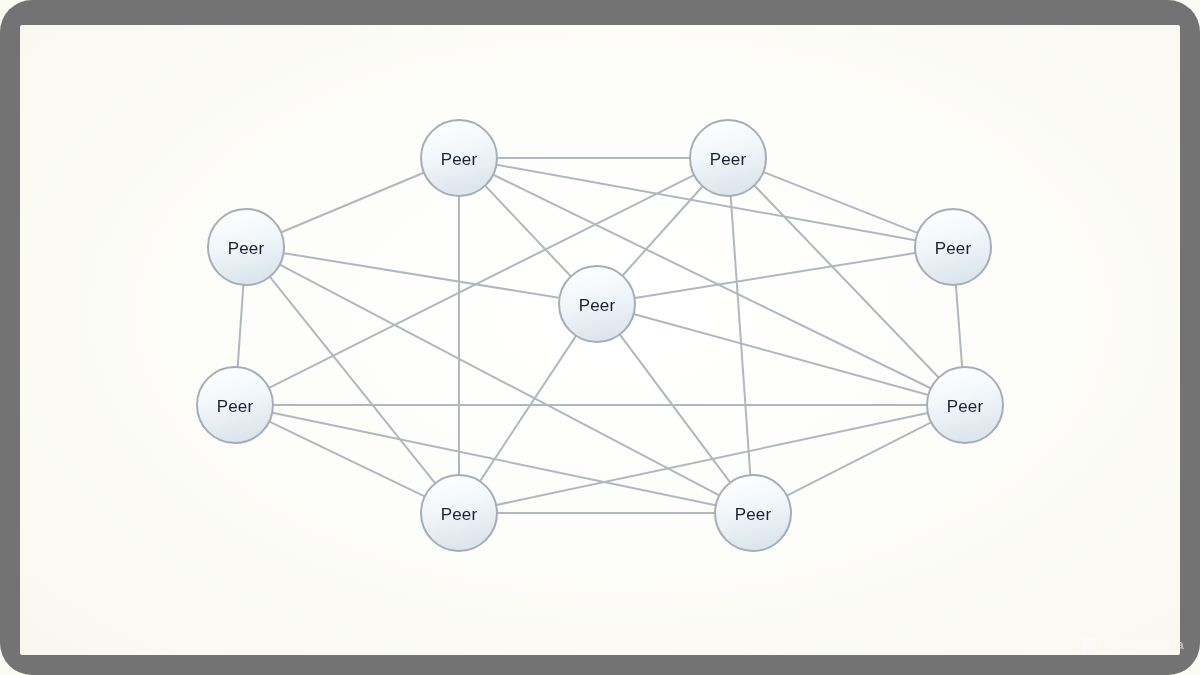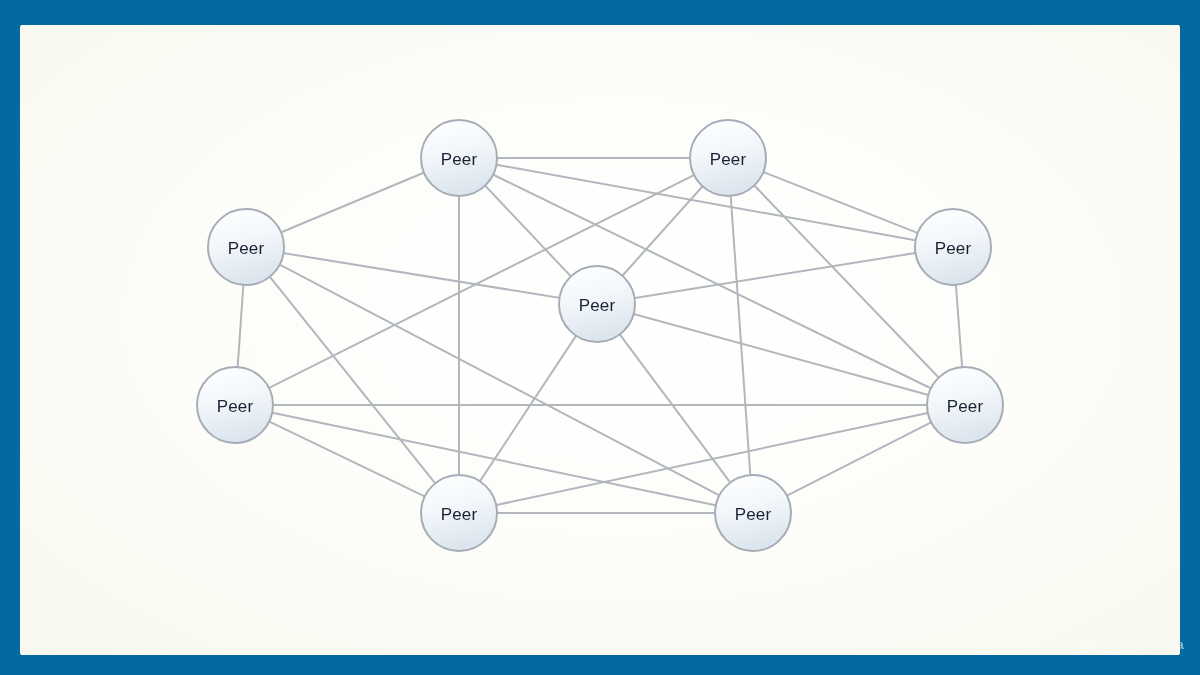--- a/index.html
+++ b/index.html
@@ -10,21 +10,22 @@
     height: 675px;
     overflow: hidden;
     background: #fbfbf6;
     font-family: "Liberation Sans", sans-serif;
   }
 
   #canvas {
     position: relative;
     width: 1200px;
     height: 675px;
-    background: #0369a1;
+    background: #737373;
+    border-radius: 32px;
   }
 
   
   #panel {
     position: absolute;
     left: 20px;
     top: 25px;
     width: 1160px;
     height: 630px;
     background:

